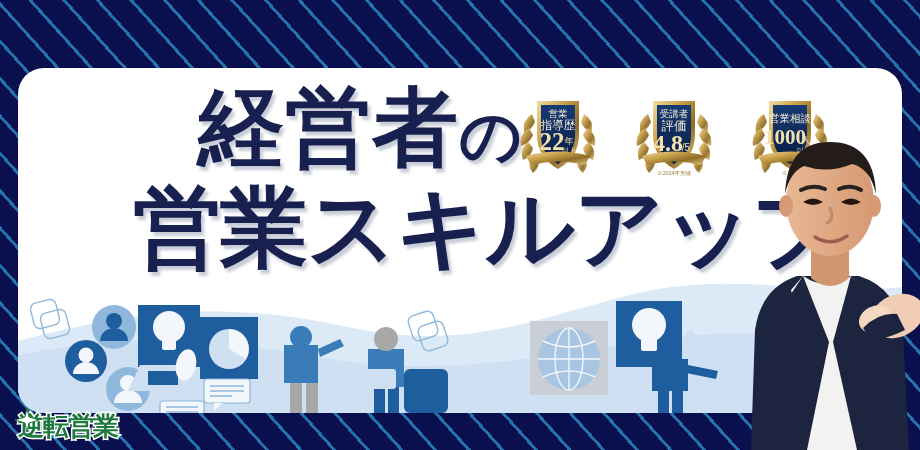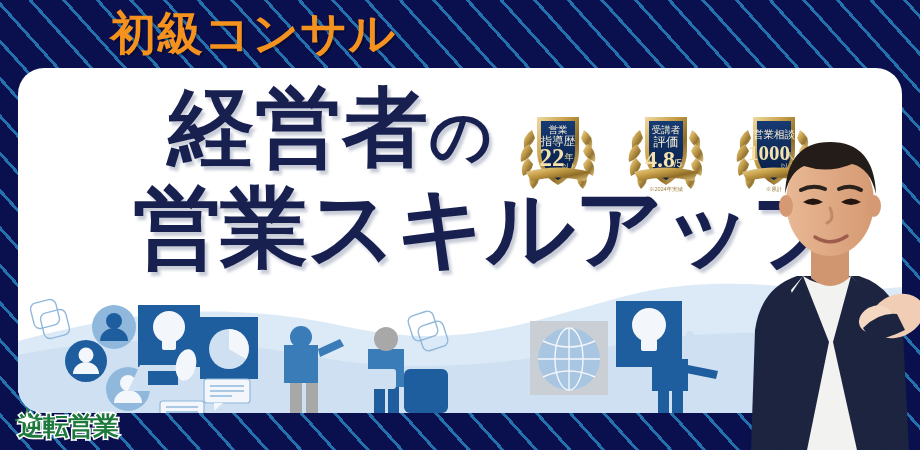--- a/index.html
+++ b/index.html
@@ -65,35 +65,35 @@
     left:150px; top:16px;
     z-index:4;
   }
   .tline {
     color:#17204f;
     font-weight:bold;
     line-height:1.0;
     white-space:nowrap;
     text-shadow:3px 4px 3px rgba(110,120,150,.38);
   }
-  #line1 { font-size:86px; letter-spacing:1px; }
+  #line1 { font-size:86px; letter-spacing:1px;margin-left:30px; }
   #line1 .no { font-size:62px; }
   #line2 {
     font-size:88px;
     letter-spacing:-1px;
     margin-top:14px;
     margin-left:-35px;
   }
 
   
   #badges {
     position:absolute;
-    left:512px; top:100px;
+    left:512px; top:84px;
     display:flex;
-    gap:16px;
+    gap:24px;
     z-index:5;
   }
   .badge { width:92px; text-align:center; position:relative; }
   .badge-svg { display:block; }
   .badge-cap {
     font-size:5.5px;
     color:#9c8040;
     margin-top:-6px;
     letter-spacing:0px;
     white-space:nowrap;
@@ -264,21 +264,20 @@
       </g>
     </svg>
 
     <div id="title-block">
       <div class="tline" id="line1"><span>経営者</span><span class="no">の</span></div>
       <div class="tline" id="line2">営業スキルアップ</div>
     </div>
 
   </div>
 
-  <div id="kicker">初級コンサル</div>
 
   <div id="badges">
 
     <div class="badge">
       <svg class="badge-svg" width="92" height="92" viewBox="0 0 92 92">
         <defs>
           <linearGradient id="gold1" x1="0" y1="0" x2="1" y2="1">
             <stop offset="0%" stop-color="#f0dba4"></stop>
               <stop offset="35%" stop-color="#c9a14a"></stop>
             <stop offset="65%" stop-color="#8f6d28"></stop>

